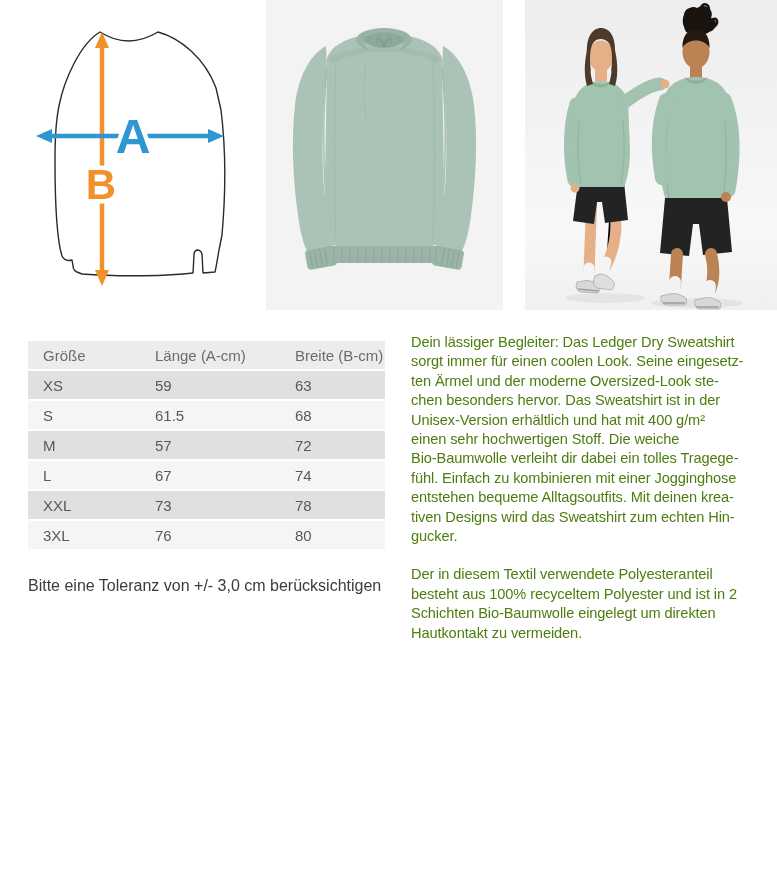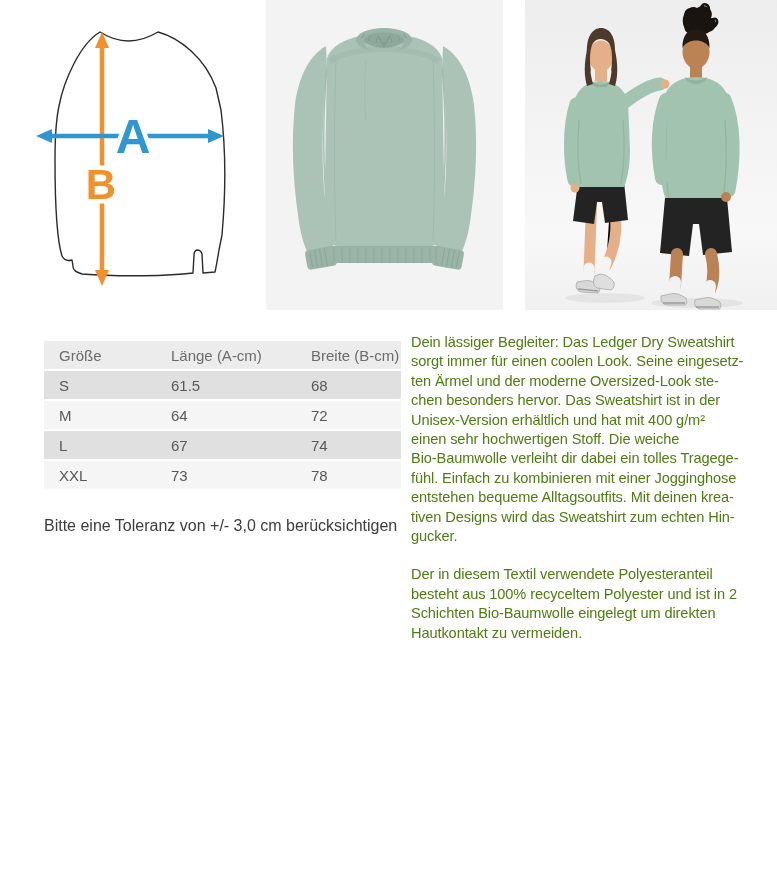--- a/index.html
+++ b/index.html
@@ -9,21 +9,21 @@
     font-family:"Liberation Sans","DejaVu Sans",sans-serif;
   }
   
   .panel{position:absolute;}
   #diagram-panel{left:20px;top:10px;width:220px;height:285px;}
   #flat-photo-panel{left:266px;top:0;width:237px;height:310px;}
   #models-photo-panel{left:525px;top:0;width:252px;height:310px;}
   svg{display:block;}
 
   
-  #left-col{position:absolute;left:44px;top:341px;width:357px;}
+  #left-col{position:absolute;left:28px;top:341px;width:357px;}
   table[data-name="size-chart-table"]{
     border-collapse:collapse;width:357px;table-layout:fixed;
     font-size:15px;
   }
   table col.c1{width:112px;} table col.c2{width:140px;} table col.c3{width:105px;}
   thead th{
     background:var(--table_header_bg,#ececec);
     color:#6b6b6b;font-weight:normal;text-align:left;
     padding:5px 0 5px 15px;height:18px;border-bottom:2px solid #fff;
   }
@@ -222,38 +222,48 @@
       </colgroup>
     <thead>
       <tr data-name="size-chart-header-row">
           <th data-name="column-header">Größe</th>
           <th data-name="column-header">Länge (A-cm)</th>
           <th data-name="column-header">Breite (B-cm)</th>
         </tr>
     </thead>
     <tbody data-name="size-chart-body">
         <tr data-name="table-row">
+          <td data-name="table-cell">XS</td>
+          <td data-name="table-cell">59</td>
+          <td data-name="table-cell">63</td>
+        </tr>
+        <tr data-name="table-row">
           <td data-name="table-cell">S</td>
           <td data-name="table-cell">61.5</td>
           <td data-name="table-cell">68</td>
         </tr>
         <tr data-name="table-row">
           <td data-name="table-cell">M</td>
-          <td data-name="table-cell">64</td>
+          <td data-name="table-cell">57</td>
           <td data-name="table-cell">72</td>
         </tr>
         <tr data-name="table-row">
           <td data-name="table-cell">L</td>
           <td data-name="table-cell">67</td>
           <td data-name="table-cell">74</td>
         </tr>
         <tr data-name="table-row">
           <td data-name="table-cell">XXL</td>
           <td data-name="table-cell">73</td>
           <td data-name="table-cell">78</td>
+        </tr>
+        <tr data-name="table-row">
+          <td data-name="table-cell">3XL</td>
+          <td data-name="table-cell">76</td>
+          <td data-name="table-cell">80</td>
         </tr>
       </tbody>
   </table>
   <p class="tolerance" data-name="tolerance-note">Bitte eine Toleranz von +/- 3,0 cm berücksichtigen</p>
 </div>
 
 <div id="description-col" data-name="product-description">
     <p data-name="description-paragraph">Dein lässiger Begleiter: Das Ledger Dry Sweatshirt
 sorgt immer für einen coolen Look. Seine eingesetz-
 ten Ärmel und der moderne Oversized-Look ste-

